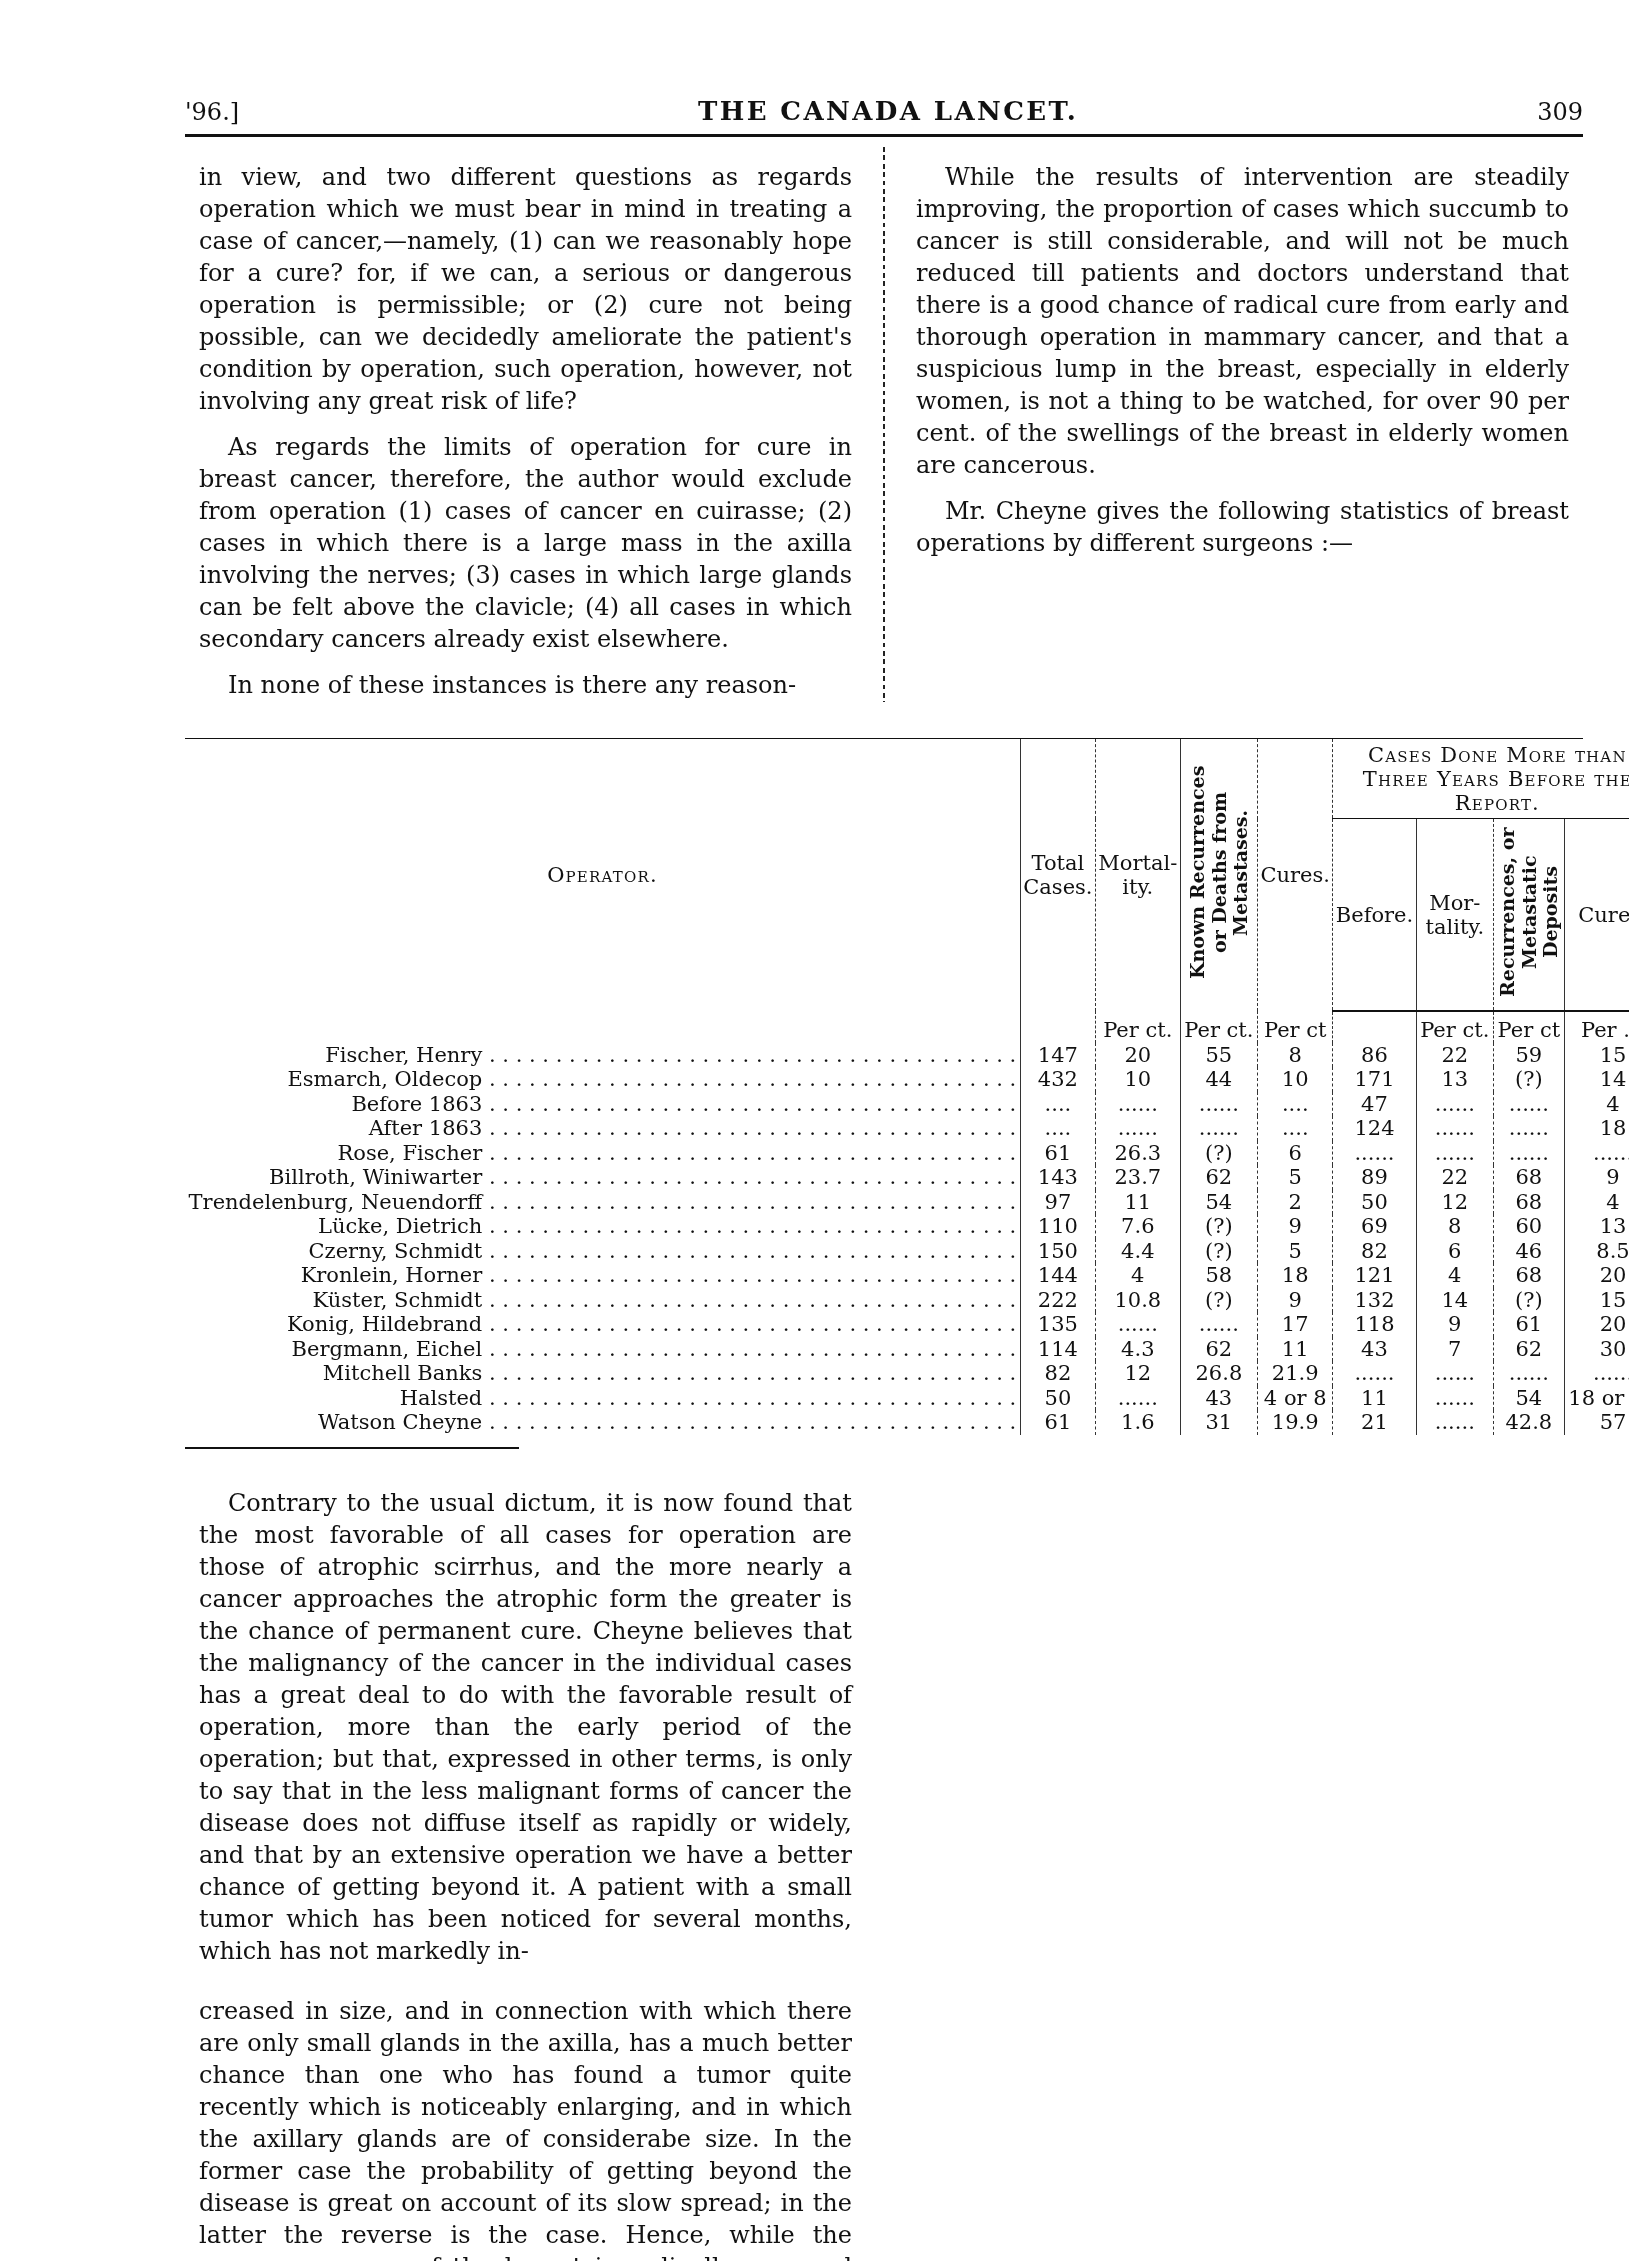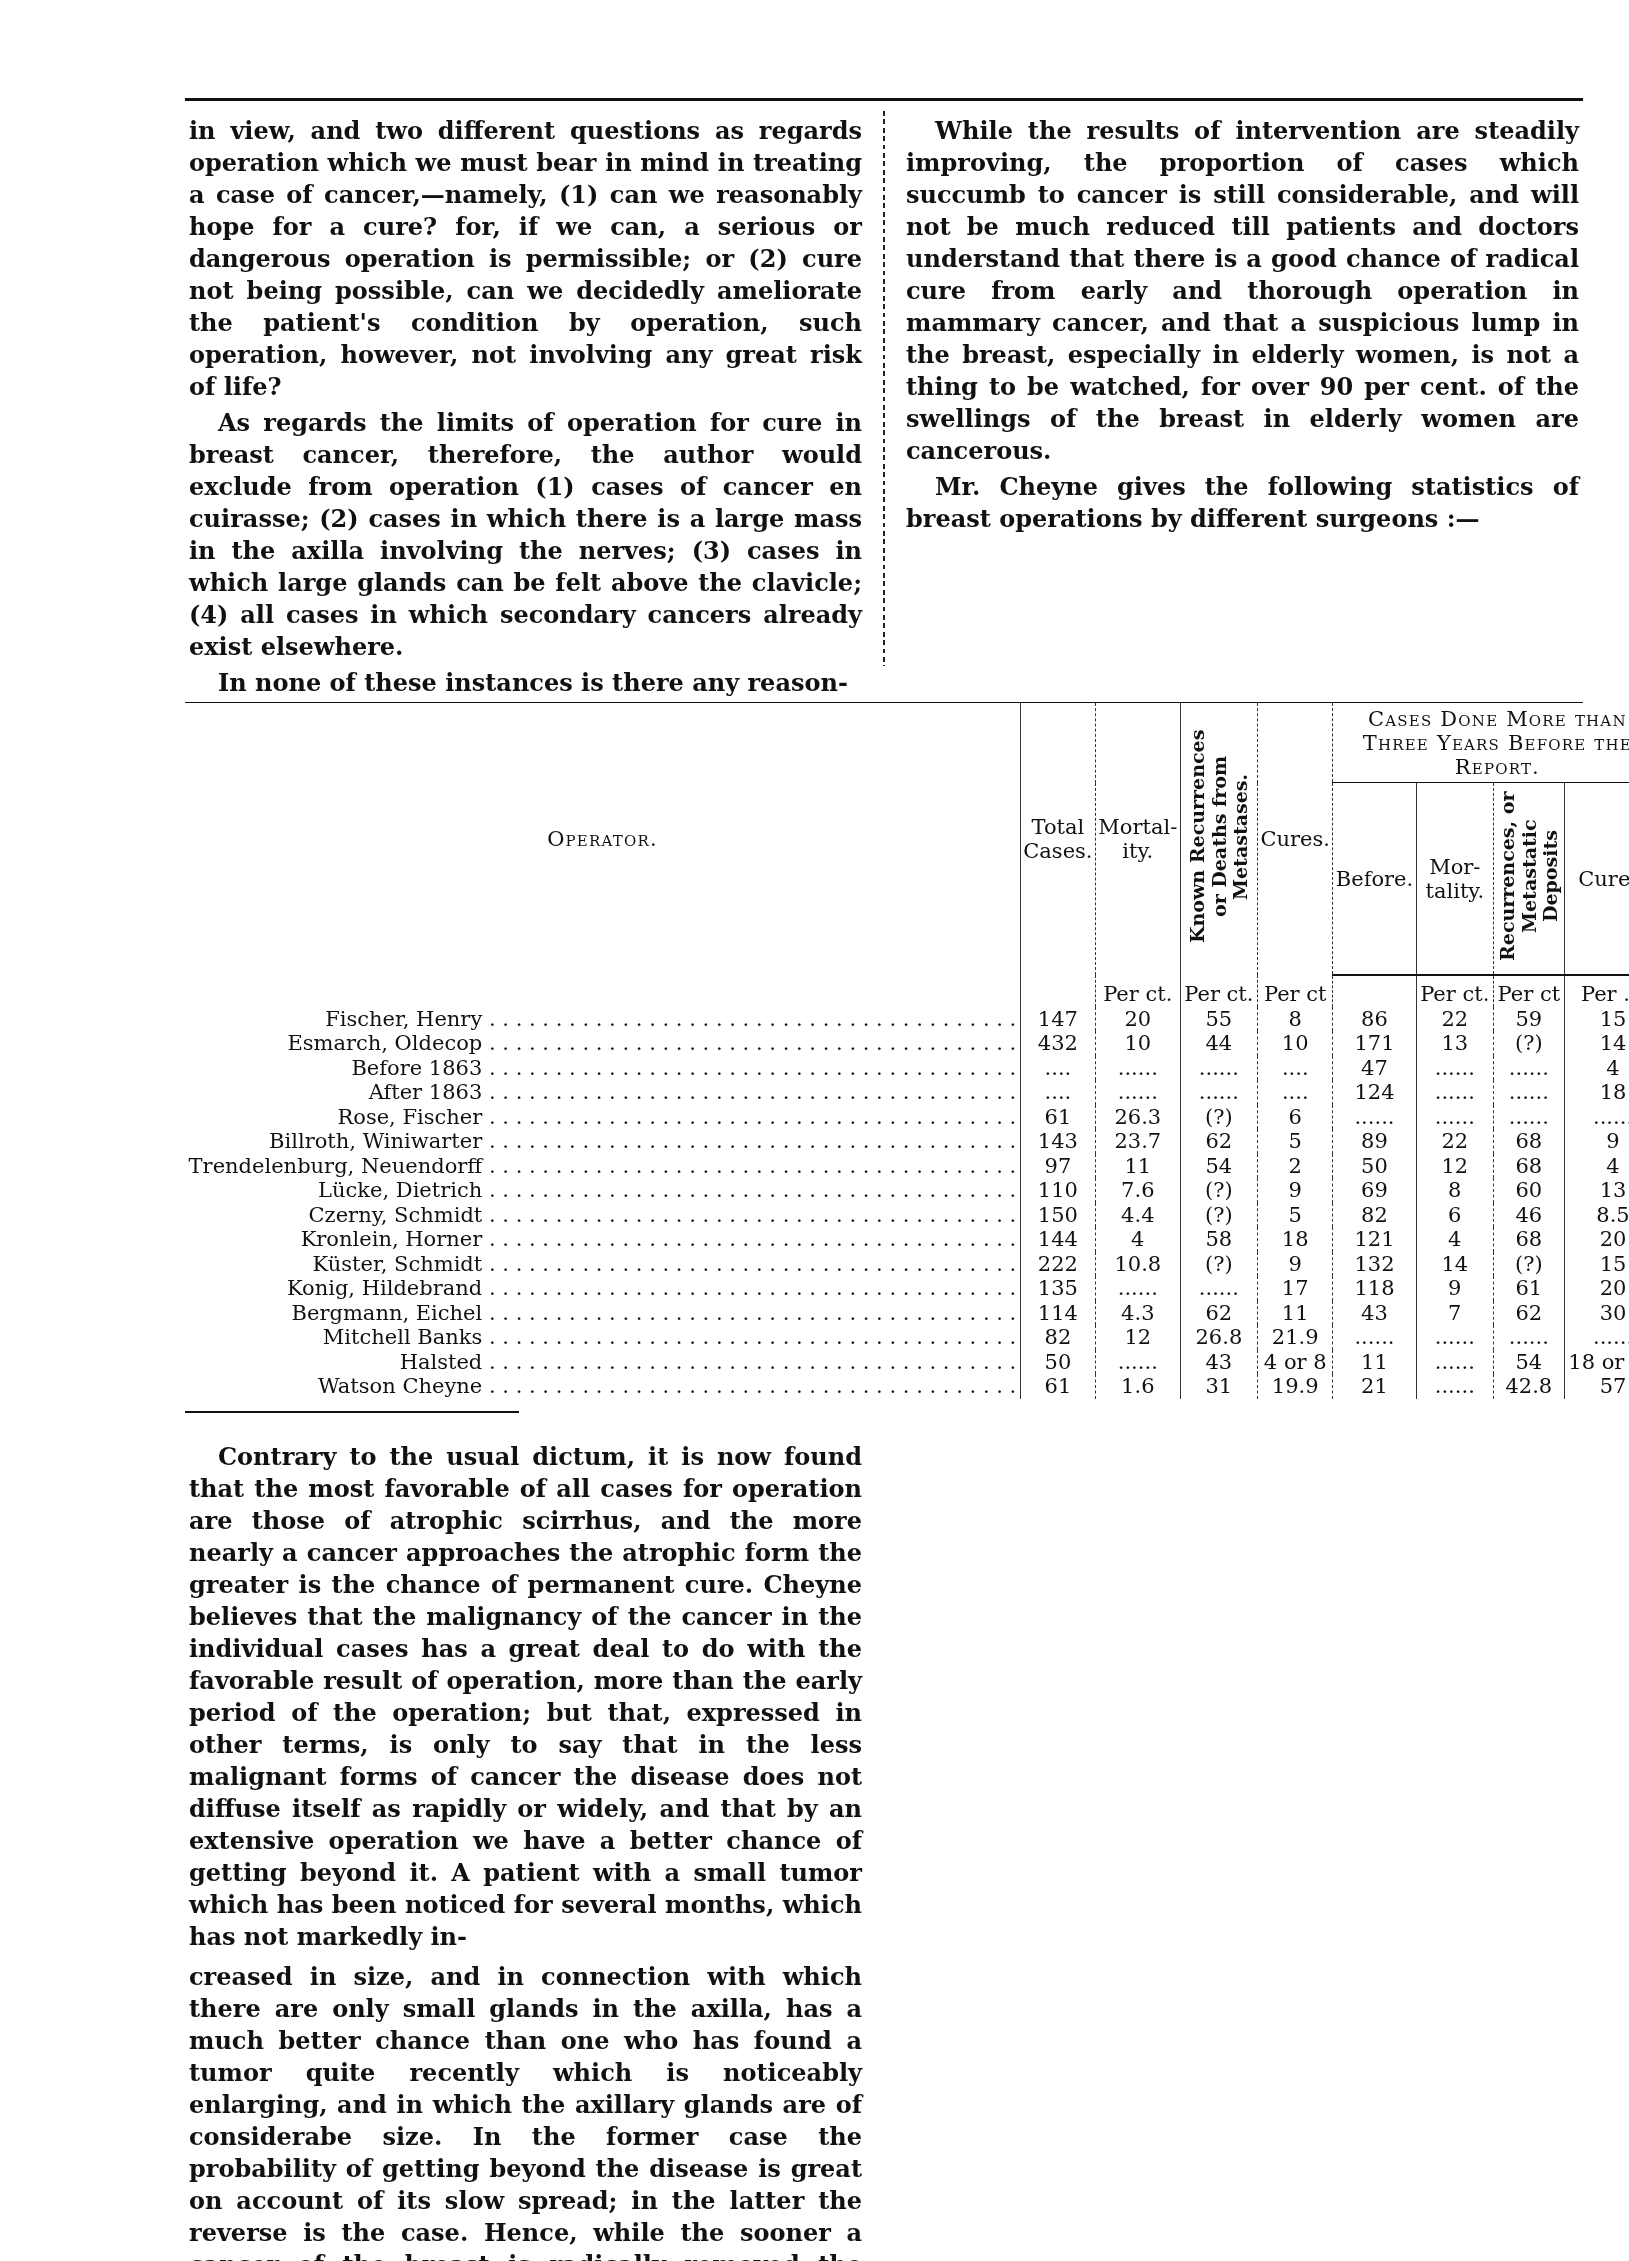--- a/index.html
+++ b/index.html
@@ -6,21 +6,21 @@
   body { width: 1629px; height: 2261px; position: relative; overflow: hidden;
          font-family: "DejaVu Serif", "Liberation Serif", serif; color: #111; }
   .page { position: absolute; left: 185px; top: 90px; width: 1398px; }
   .running-head { display: flex; justify-content: space-between; align-items: flex-end;
                   font-size: 24px; height: 36px; }
   .running-head .title { font-weight: bold; letter-spacing: 2.4px; font-size: 26px; }
   .rule { border-top: 3px solid #111; margin-top: 8.4px; }
   .thin-rule { border-top: 1.8px solid #111; }
   .cols { display: flex; justify-content: space-between; margin-top: 9.6px; }
   .col { width: 681px; font-size: 24px; line-height: 32px; text-align: justify; }
-  .col p { margin: 4px; text-indent: 0; font-weight: bold; }
+  .col p { margin: 14px; text-indent: 0; }
   .col p.indent { text-indent: 29px; }
   .divider { width: 1.2px; background: repeating-linear-gradient(#222 0 4.8px, transparent 4.8px 8.4px); }
   .col-top { height: 555px; }
   .col-bottom { height: 496px; flex-direction: column; }
 
   .table-wrap { margin-top: 36px; }
   table { width: 100%; border-collapse: collapse; font-size: 21px; }
   th { font-weight: normal; vertical-align: middle; text-align: center; padding: 3.6px 2.4px; }
   th.smallcaps { font-variant: small-caps; letter-spacing: 1.2px; }
   .vert { writing-mode: vertical-rl; transform: rotate(180deg); font-weight: bold;
@@ -35,20 +35,25 @@
   .hdr-bottom th { border-bottom: 2.4px solid #111; }
   .grp { border-bottom: 1.8px solid #111; }
   .table-end { border-top: 2.4px solid #111; margin-top: 12px; width: 334px; }
   .citation { font-style: italic; }
 </style>
 </head>
 <body>
 
 <div class="page">
 
+  <div class="running-head">
+    <span>'96.]</span>
+    <span class="title">THE CANADA LANCET.</span>
+    <span>309</span>
+  </div>
   <div class="rule"></div>
 
   <div class="cols col-top">
     <div class="col">
       <p>in view, and two different questions as regards operation which we must bear in mind in treating a case of cancer,—namely, (1) can we reasonably hope for a cure? for, if we can, a serious or dangerous operation is permissible; or (2) cure not being possible, can we decidedly ameliorate the patient's condition by operation, such operation, however, not involving any great risk of life?</p>
       <p class="indent">As regards the limits of operation for cure in breast cancer, therefore, the author would exclude from operation (1) cases of cancer en cuirasse; (2) cases in which there is a large mass in the axilla involving the nerves; (3) cases in which large glands can be felt above the clavicle; (4) all cases in which secondary cancers already exist elsewhere.</p>
       <p class="indent">In none of these instances is there any reason-</p>
     </div>
     <div class="divider"></div>
     <div class="col">

